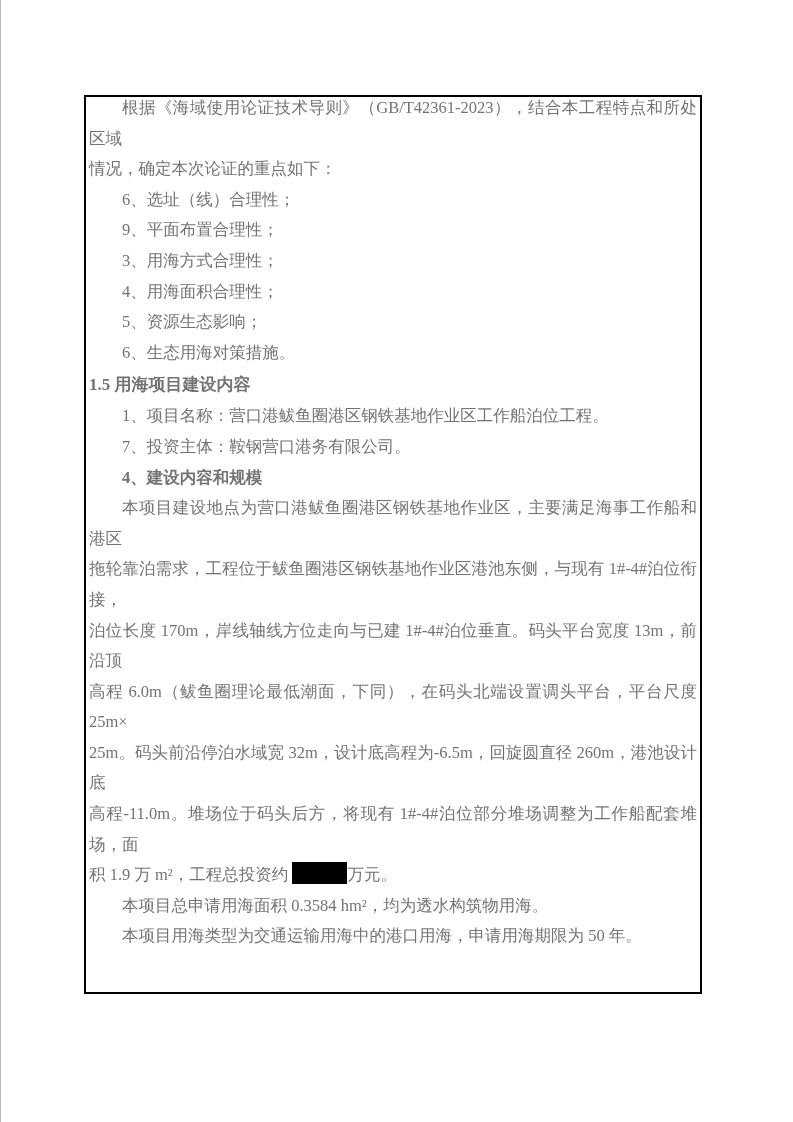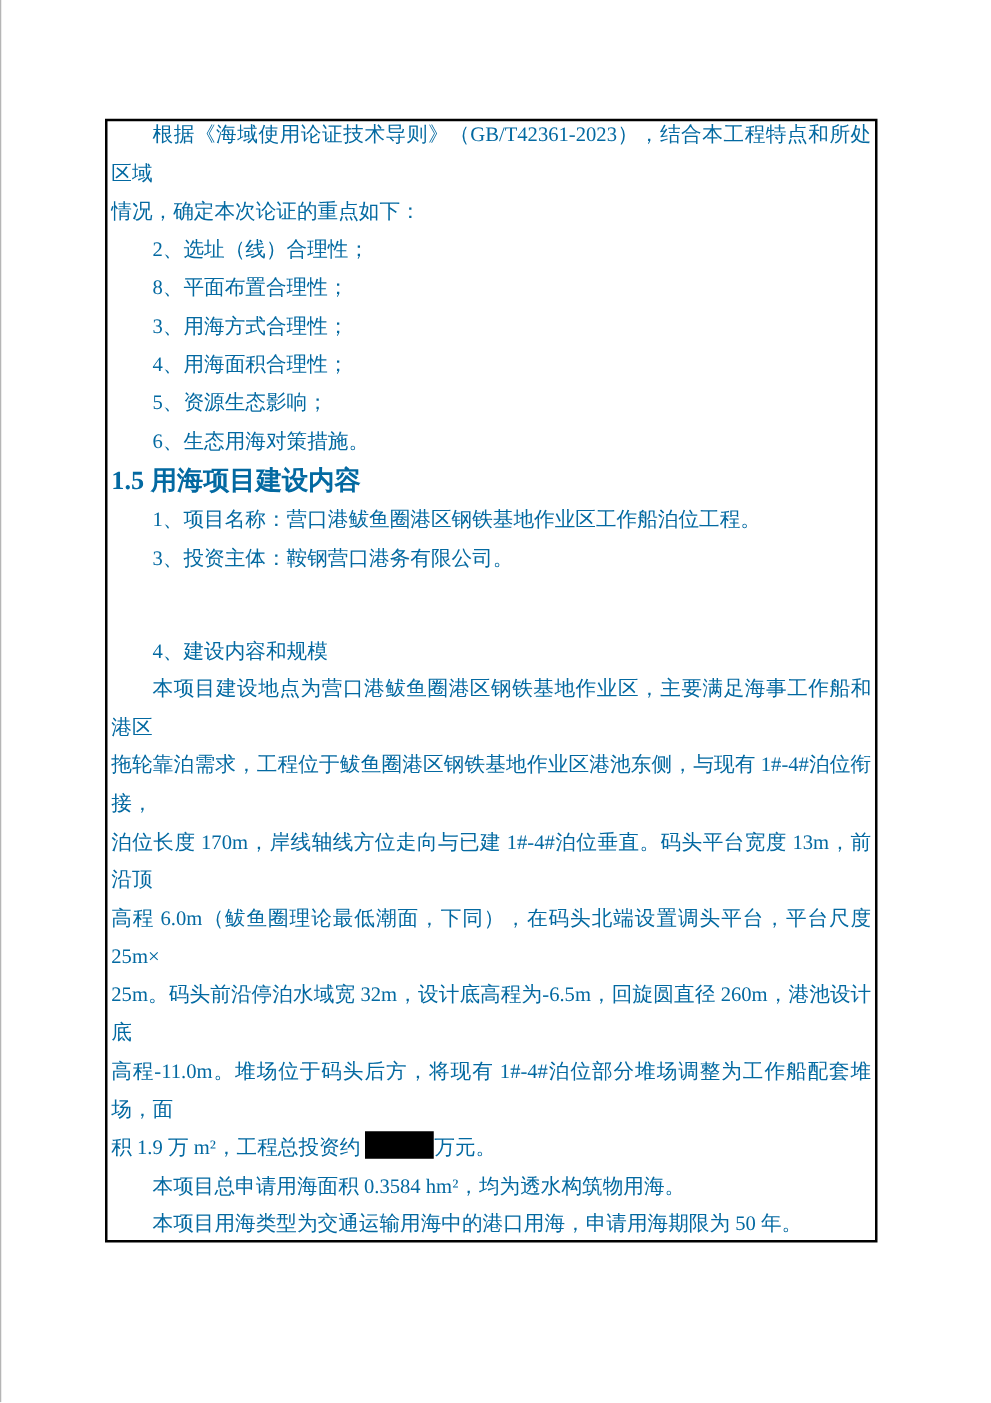--- a/index.html
+++ b/index.html
@@ -7,21 +7,21 @@
     padding: 0;
     background: #ffffff;
   }
   .page {
     position: relative;
     width: 793px;
     height: 1122px;
     background: #ffffff;
     overflow: hidden;
     font-family: "Liberation Serif", "DejaVu Serif", serif;
-    color: #0369a1;
+    color: #737373;
   }
   .page-edge {
     position: absolute;
     left: 0;
     top: 0;
     width: 1px;
     height: 1122px;
     background: #b5b5b5;
   }
   .doc-cell {
@@ -41,29 +41,28 @@
   }
   p.body {
     margin: 0;
     font-size: 16.5px;
     line-height: 30.6px;
     text-indent: 2em;
     text-align: justify;
     white-space: pre-line;
   }
   p.bold-line {
-    font-weight: normal;
-    margin-top: 43px;
+    font-weight: bold;
   }
   p.body b {
     font-weight: normal;
   }
   .heading {
     margin: 0;
-    font-size: 21px;
+    font-size: 17px;
     line-height: 33px;
     font-weight: bold;
     text-indent: 0;
     white-space: pre-line;
   }
   .redact {
     display: inline-block;
     width: 55px;
     height: 22px;
     background: #000000;
@@ -74,33 +73,33 @@
 <body>
 
 <div class="page">
   <div class="page-edge"></div>
 
   <div class="doc-cell">
 
     <p class="body">根据《海域使用论证技术导则》（GB/T42361-2023），结合本工程特点和所处区域
 情况，确定本次论证的重点如下：</p>
 
-    <p class="body">2、选址（线）合理性；</p>
-    <p class="body">8、平面布置合理性；</p>
+    <p class="body">6、选址（线）合理性；</p>
+    <p class="body">9、平面布置合理性；</p>
     <p class="body">3、用海方式合理性；</p>
     <p class="body">4、用海面积合理性；</p>
     <p class="body">5、资源生态影响；</p>
     <p class="body">6、生态用海对策措施。</p>
 
     <h2 class="heading">1.5 用海项目建设内容</h2>
 
     <p class="body"><b>1、项目名称：</b><span>营口港鲅鱼圈港区钢铁基地作业区工作船泊位工程。</span></p>
 
 
-    <p class="body"><b>3、投资主体：</b><span>鞍钢营口港务有限公司。</span></p>
+    <p class="body"><b>7、投资主体：</b><span>鞍钢营口港务有限公司。</span></p>
 
     <p class="body bold-line">4、建设内容和规模</p>
 
     <p class="body"><span>本项目建设地点为营口港鲅鱼圈港区钢铁基地作业区，主要满足海事工作船和港区
 拖轮靠泊需求，工程位于鲅鱼圈港区钢铁基地作业区港池东侧，与现有 1#-4#泊位衔接，
 泊位长度 170m，岸线轴线方位走向与已建 1#-4#泊位垂直。码头平台宽度 13m，前沿顶
 高程 6.0m（鲅鱼圈理论最低潮面，下同），在码头北端设置调头平台，平台尺度 25m×
 25m。码头前沿停泊水域宽 32m，设计底高程为-6.5m，回旋圆直径 260m，港池设计底
 高程-11.0m。堆场位于码头后方，将现有 1#-4#泊位部分堆场调整为工作船配套堆场，面
 积 1.9 万 m²，工程总投资约 </span><span class="redact"></span><span>万元。</span></p>

